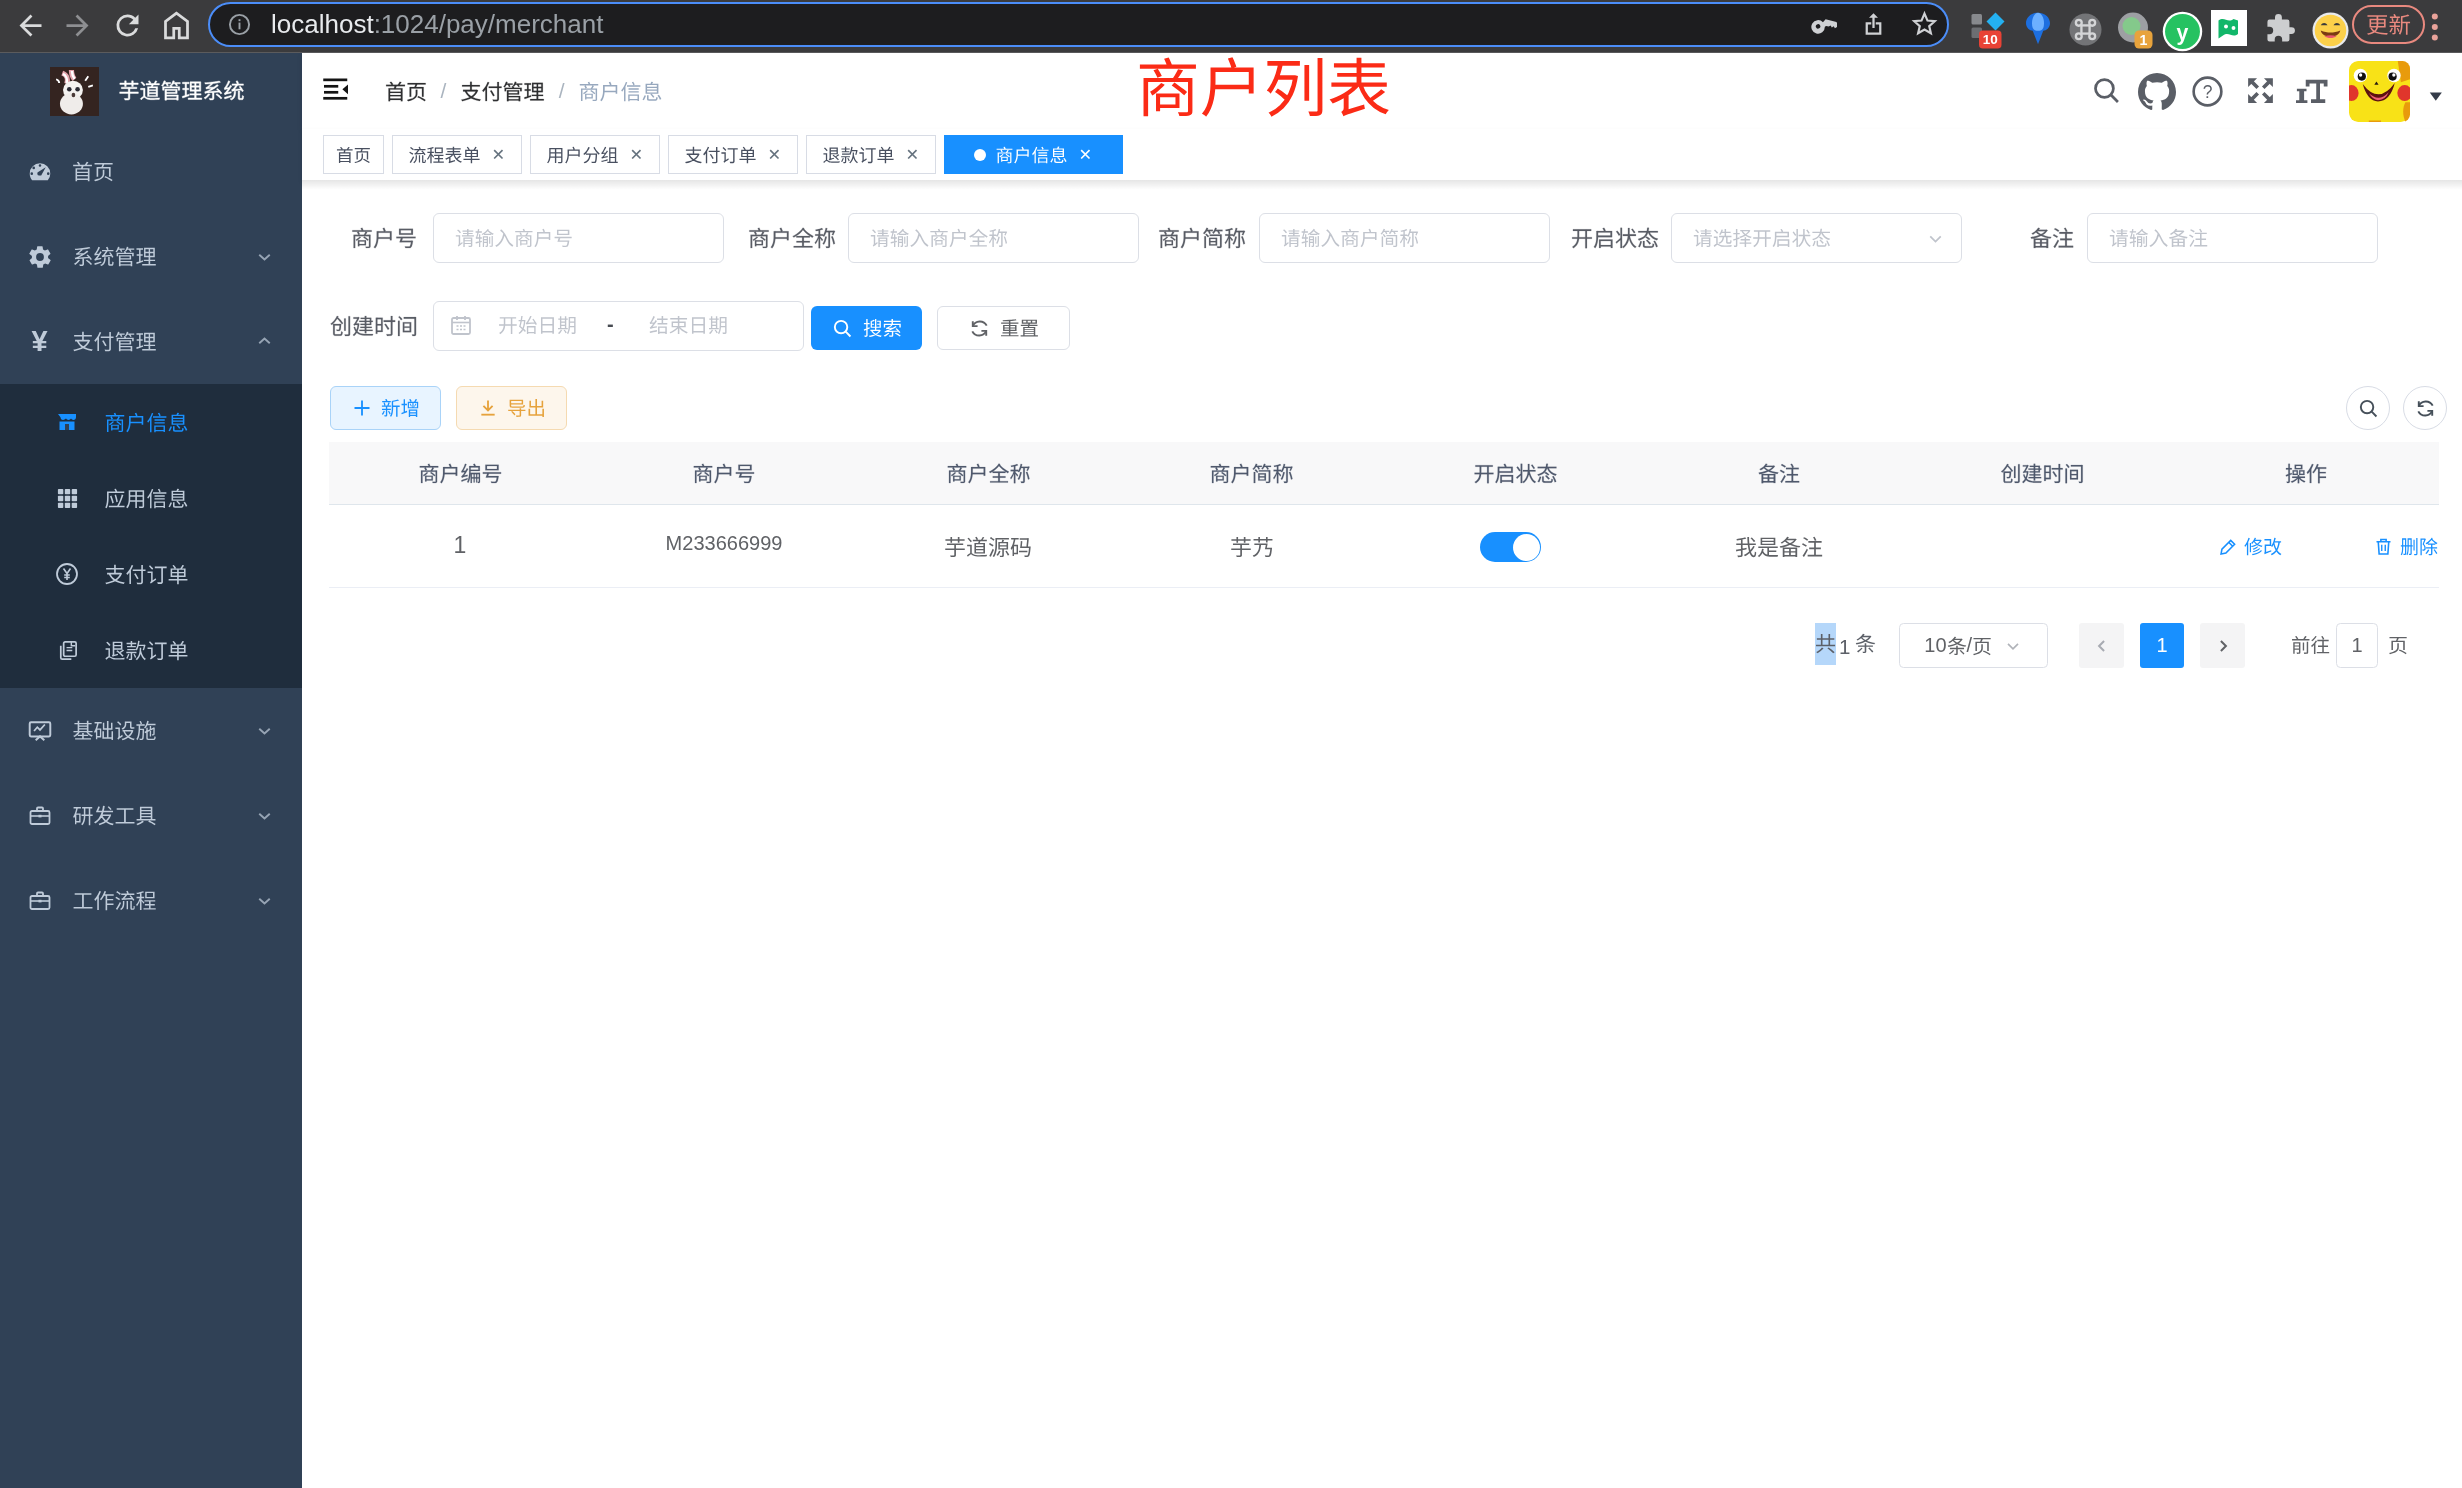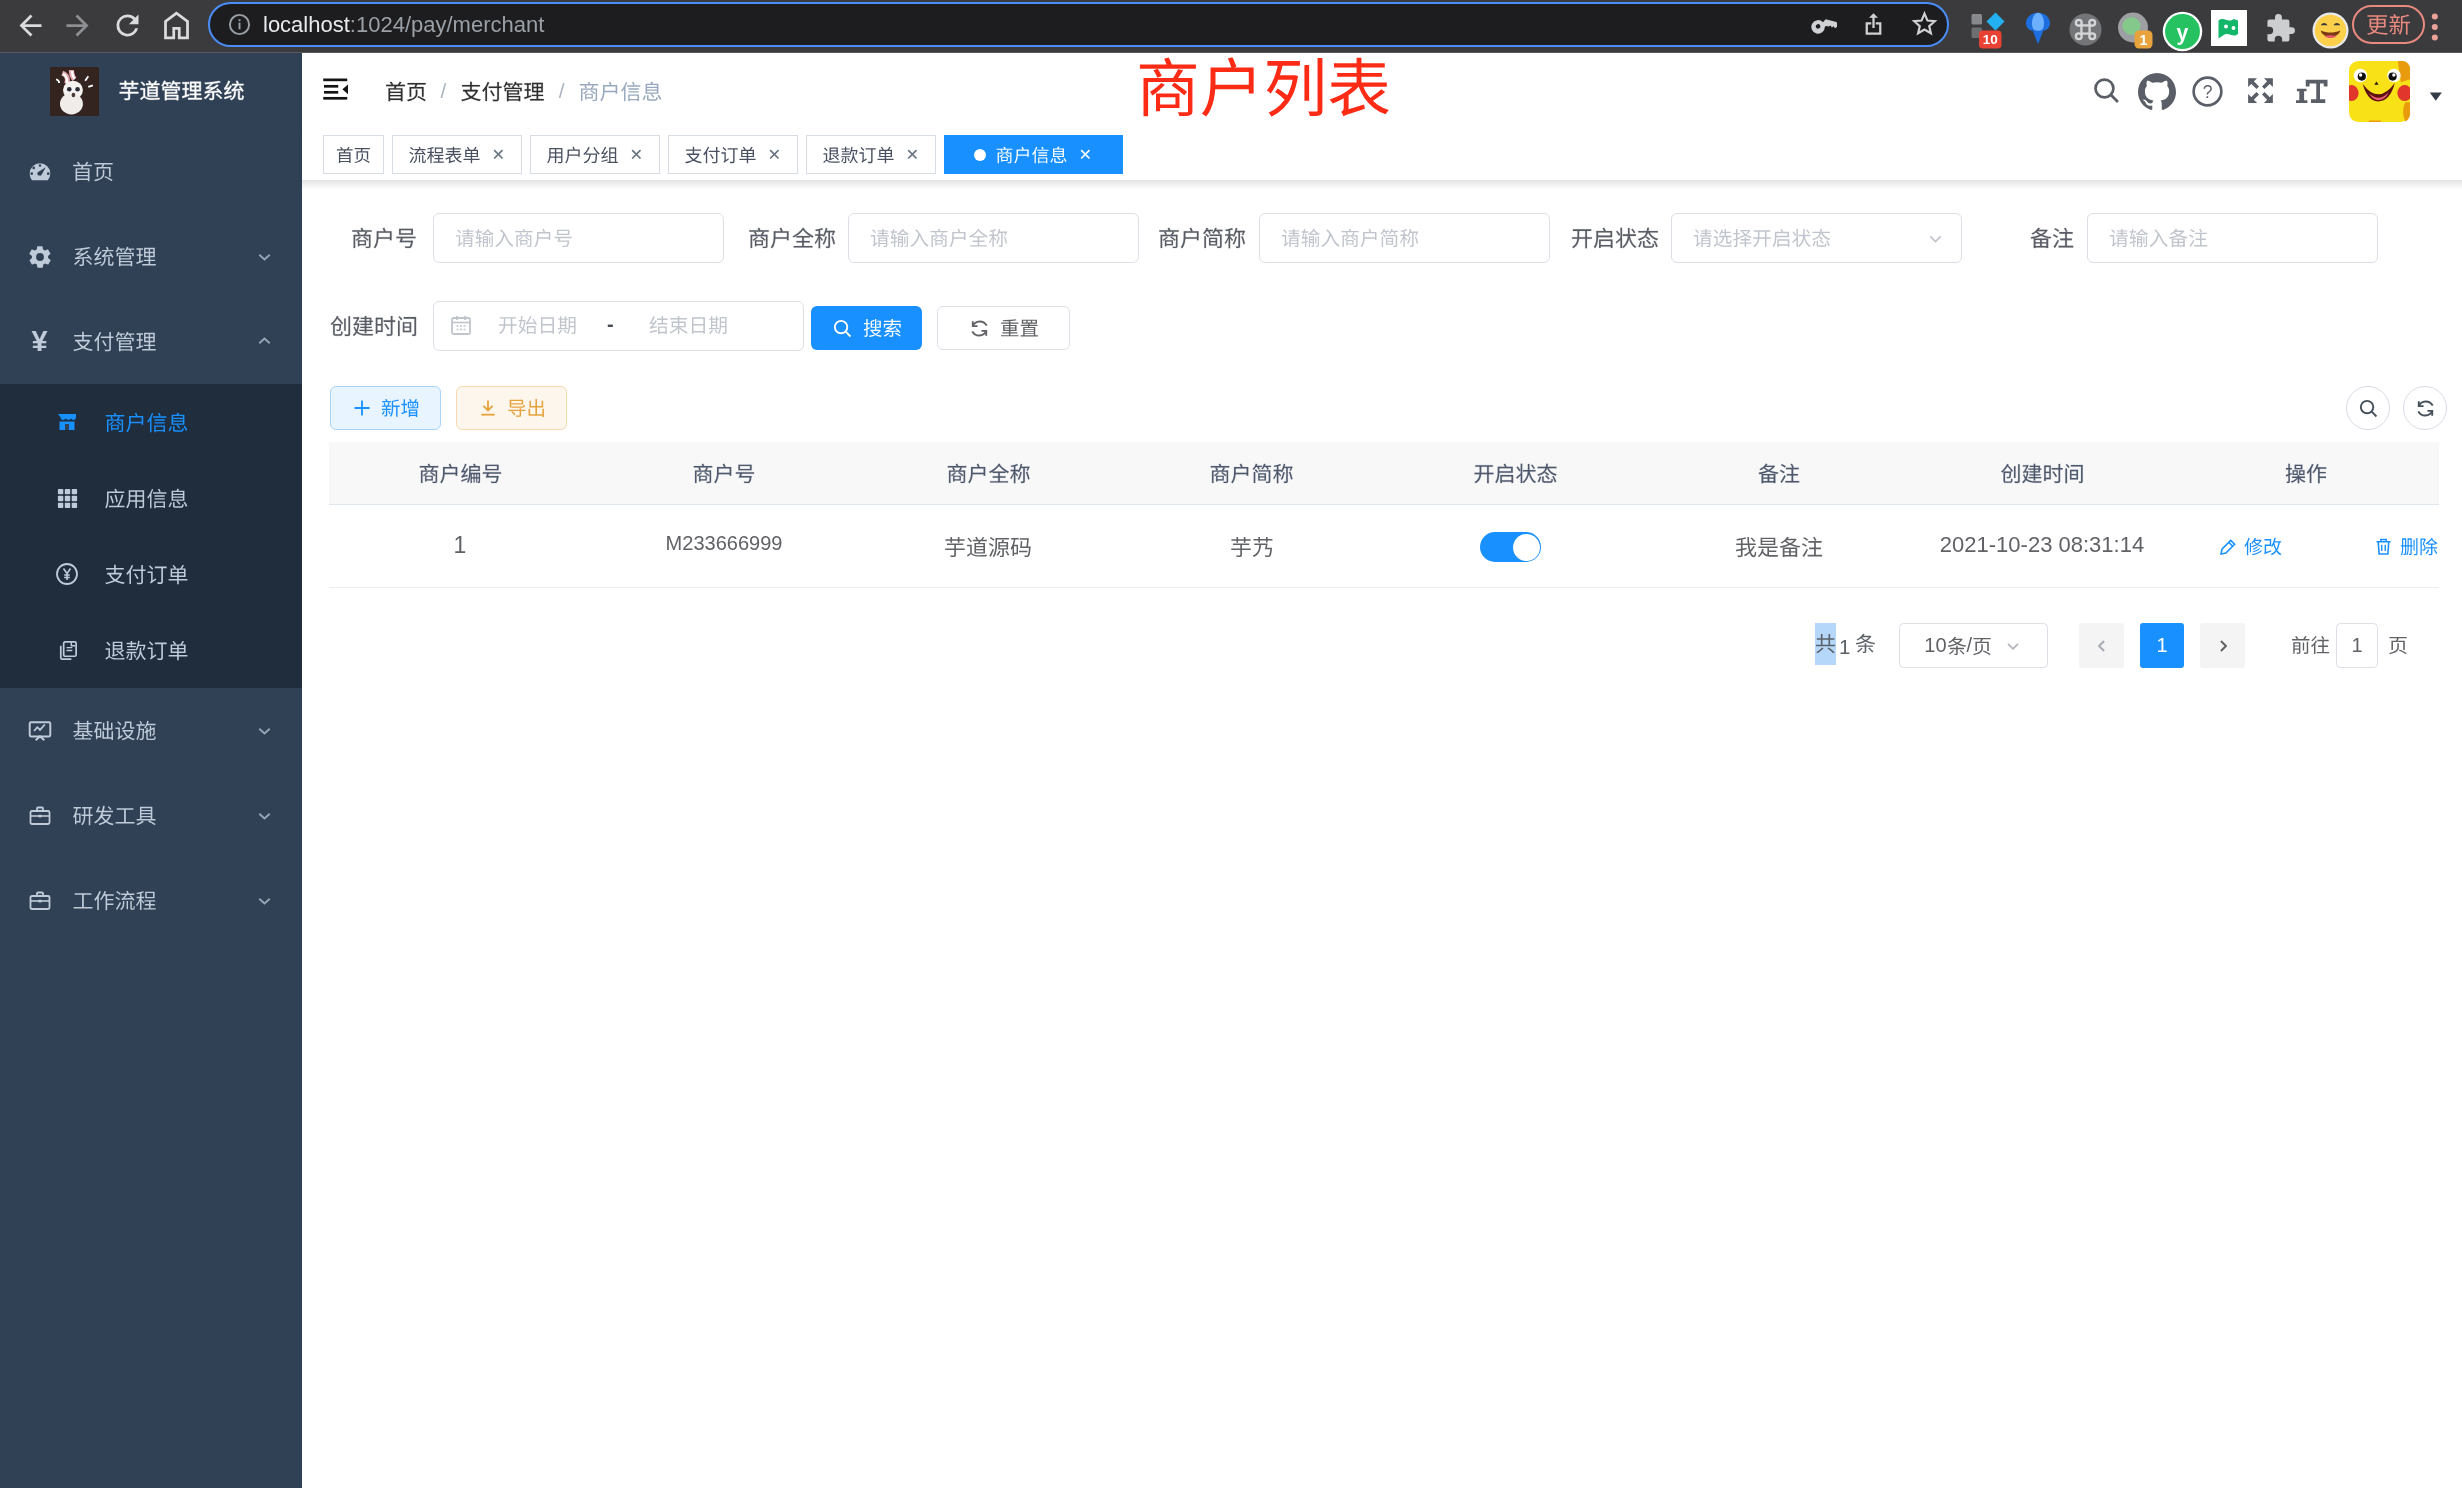--- a/index.html
+++ b/index.html
@@ -126,21 +126,21 @@
       </svg></div>
     <div style="position:absolute;left:160px;top:9px;"><svg width="33" height="33" viewBox="0 0 24 24">
         <path d="M12 3 4 9v12h6v-7h4v7h6V9z" fill="none" stroke="#dadbdc" stroke-width="2"></path>
       </svg></div>
     <div id="urlpill">
       <svg style="margin-left:18px" width="23" height="23" viewBox="0 0 24 24">
         <circle cx="12" cy="12" r="10" fill="none" stroke="#9aa0a6" stroke-width="2"></circle>
         <rect x="11" y="10" width="2" height="7" fill="#9aa0a6"></rect>
         <rect x="11" y="6.5" width="2" height="2" fill="#9aa0a6"></rect>
       </svg>
-      <span style="margin-left:12px;font-size:22px;color:#e8eaed">localhost<span style="color:#9aa0a6">:1024/pay/merchant</span></span>
+      <span style="margin-left:20px;font-size:26px;color:#e8eaed">localhost<span style="color:#9aa0a6">:1024/pay/merchant</span></span>
       <span style="flex:1"></span>
       <svg width="27" height="27" viewBox="0 0 24 24" style="margin-right:23px">
         <path d="M12.65 10A6 6 0 1 0 12 14.3l1.35-.05L15 16h2v2h2v2h4v-4l-7-7zM7 13a2 2 0 1 1 0-4 2 2 0 0 1 0 4z" fill="#cfd1d4" transform="rotate(-31 12 12)"></path>
       </svg>
       <svg width="27" height="27" viewBox="0 0 24 24" style="margin-right:23px">
         <path d="M12 2 8 6h3v9h2V6h3zM5 10v11h14V10h-5v2h3v7H7v-7h3v-2z" fill="#cfd1d4"></path>
       </svg>
       <svg width="29" height="29" viewBox="0 0 24 24" style="margin-right:7.6px">
         <path d="m12 3 2.47 5.76 6.03.52-4.6 4.03 1.38 5.94L12 16.1l-5.28 3.15 1.38-5.94-4.6-4.03 6.03-.52z" fill="none" stroke="#cfd1d4" stroke-width="1.8"></path>
       </svg>
@@ -850,21 +850,20 @@
       <span style="position:absolute;right:1.5px;top:1.5px;width:27px;height:27px;border-radius:50%;background:#fff"></span>
     </div>
     <div style="position:absolute;left:1433px;top:356px;"><svg class="k" style="width:88px;height:22px;color:#606266;" viewBox="0 0 4000 1000">
         <g transform="translate(0,880) scale(1,-1)">
           <use href="#u6211"></use>
           <use href="#u662F" x="1000"></use>
           <use href="#u5907" x="2000"></use>
           <use href="#u6CE8" x="3000"></use>
         </g>
       </svg></div>
-    <div style="position:absolute;left:1437px;top:352px;width:606px;text-align:center;font-size:22px;color:#606266">2021-10-23 08:31:14</div>
     <div style="position:absolute;left:1916px;top:356px;"><svg width="21" height="21" viewBox="0 0 24 24">
         <path d="M14.5 5 19 9.5 9 19.5l-5.5 1 1-5.5zM12.5 7.5l4 4" fill="none" stroke="#1890ff" stroke-width="1.8"></path>
       </svg></div>
     <div style="position:absolute;left:1942px;top:357px;"><svg class="k" style="width:38px;height:19px;color:#1890ff;" viewBox="0 0 2000 1000">
         <g transform="translate(0,880) scale(1,-1)">
           <use href="#u4FEE"></use>
           <use href="#u6539" x="1000"></use>
         </g>
       </svg></div>
     <div style="position:absolute;left:2071px;top:356px;"><svg width="21" height="21" viewBox="0 0 24 24">

